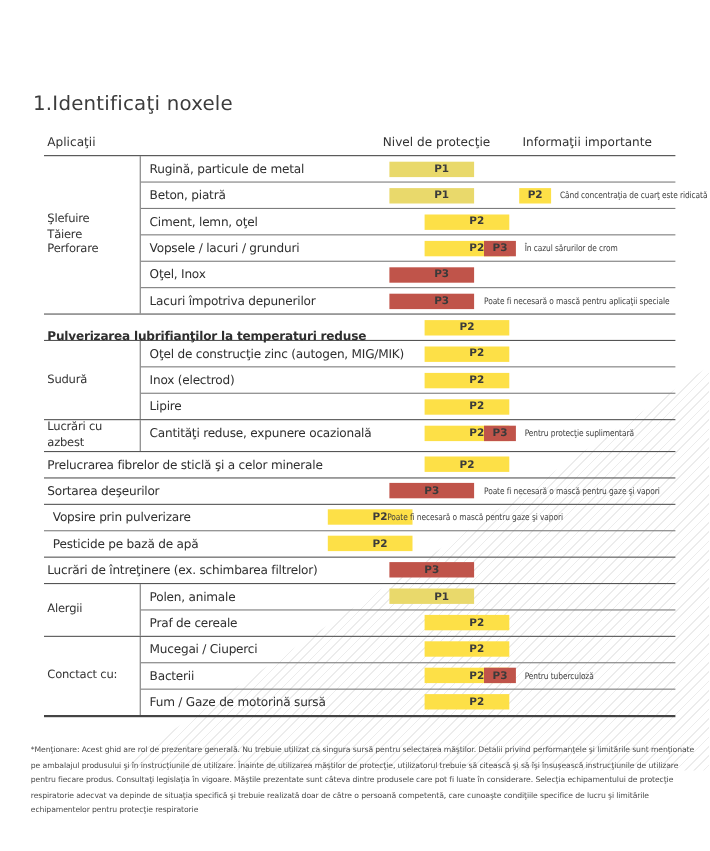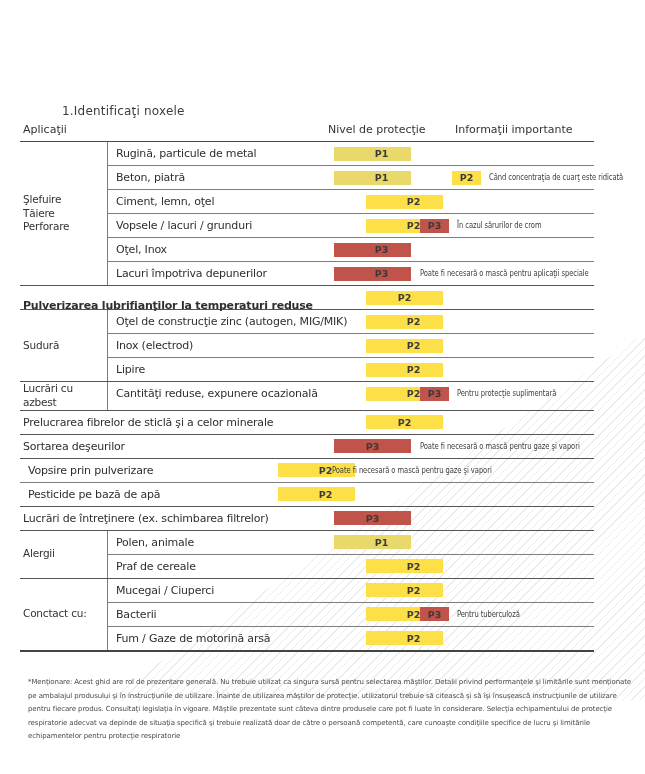--- a/index.html
+++ b/index.html
@@ -7,22 +7,22 @@
     width:645px;height:774px;background:#ffffff;position:relative;
     font-family:"DejaVu Sans","Liberation Sans",sans-serif;color:#333;
     overflow:hidden;
   }
   .hatch{
     position:absolute;inset:0;z-index:0;pointer-events:none;
     background:repeating-linear-gradient(135deg,transparent 0 5px,#ececec 5px 6px);
     clip-path:polygon(100% 43%,100% 90.5%,16% 90.5%);
   }
   .doc{position:absolute;inset:0;z-index:1;}
-  .title{position:absolute;left:30px;top:104px;font-size:12px;color:#3c3c3c;letter-spacing:.2px;margin-left:32px;}
-  .table{position:absolute;left:20px;top:120px;width:574px;}
+  .title{position:absolute;left:30px;top:84px;font-size:18px;color:#3c3c3c;letter-spacing:.2px;}
+  .table{position:absolute;left:40px;top:120px;width:574px;}
   .thead{position:relative;height:21px;border-bottom:1.5px solid #4a4a4a;font-size:11px;color:#333;}
   .thead .h1{position:absolute;left:3px;top:3px;}
   .thead .h2{position:absolute;left:308px;top:3px;}
   .thead .h3{position:absolute;left:435px;top:3px;}
   .section{display:flex;border-bottom:1.3px solid #555;}
   .section:last-child{border-bottom:2px solid #444;}
   .gcell{
     width:88px;flex:none;box-sizing:border-box;border-right:1px solid #7c7c7c;
     display:flex;align-items:center;padding-left:3px;
     font-size:10.5px;letter-spacing:-.2px;color:#333;line-height:1.32;white-space:pre-line;
@@ -215,21 +215,21 @@
             </div>
             <div class="row">
               <span class="label">Bacterii</span>
               <div class="badge main p2">P2</div>
               <div class="izone">
                 <div class="badge sec p3">P3</div>
                 <span class="itext">Pentru tuberculoză</span>
               </div>
             </div>
             <div class="row">
-              <span class="label">Fum / Gaze de motorină arsă</span>
+              <span class="label">Fum / Gaze de motorină sursă</span>
               <div class="badge main p2">P2</div>
             </div>
           </div>
         </div>
       </div>
   </div>
 
   <div class="footnote">*Menţionare: Acest ghid are rol de prezentare generală. Nu trebuie utilizat ca singura sursă pentru selectarea măştilor. Detalii privind performanţele şi limitările sunt menţionate pe ambalajul produsului şi în instrucţiunile de utilizare. Înainte de utilizarea măştilor de protecţie, utilizatorul trebuie să citească şi să îşi însuşească instrucţiunile de utilizare pentru fiecare produs. Consultaţi legislaţia în vigoare. Măştile prezentate sunt câteva dintre produsele care pot fi luate în considerare. Selecţia echipamentului de protecţie respiratorie adecvat va depinde de situaţia specifică şi trebuie realizată doar de către o persoană competentă, care cunoaşte condiţiile specifice de lucru şi limitările echipamentelor pentru protecţie respiratorie</div>
 </div>
 

